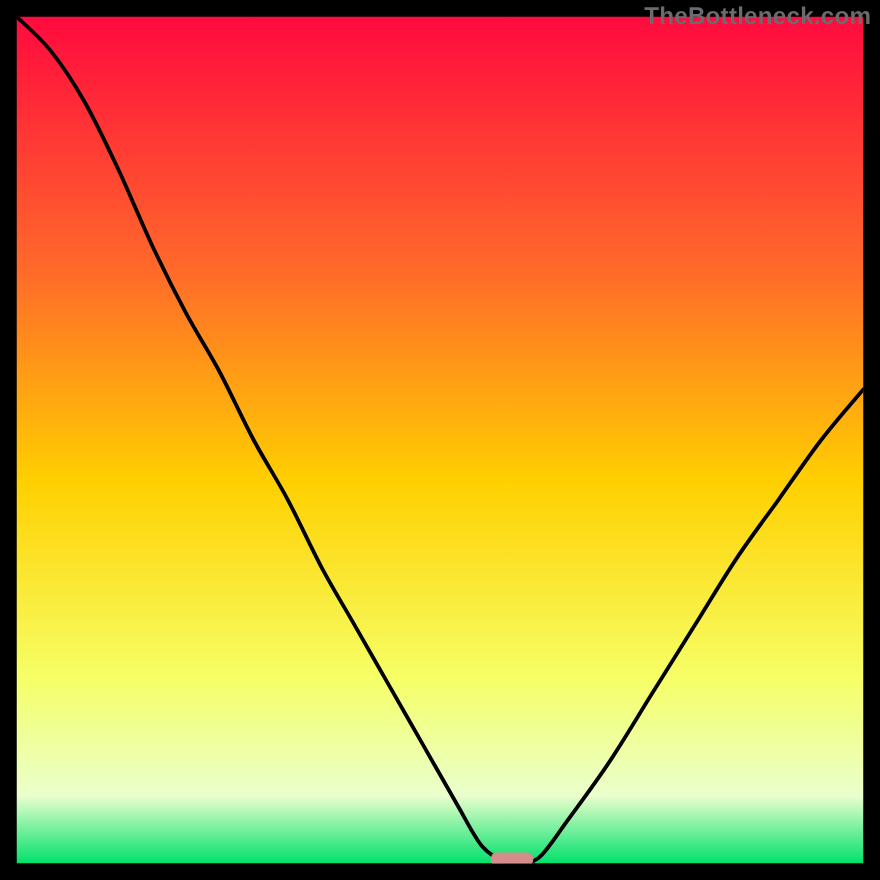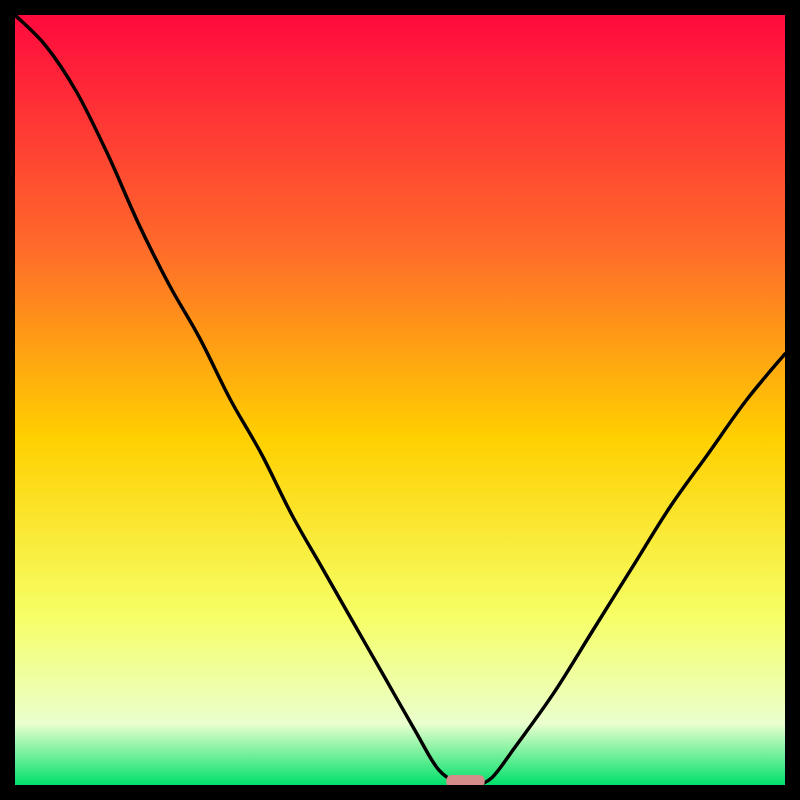--- a/index.html
+++ b/index.html
@@ -55,13 +55,14 @@
           <stop id="g4" offset="92%" stop-color="#eaffcd"></stop>
           <stop id="g5" offset="100%" stop-color="#00e06a"></stop>
         </linearGradient>
       </defs>
       <rect x="0" y="0" width="100" height="100" fill="url(#bg-grad)"></rect>
       <path id="curve-path" d="M 0 0 C 0.6666666666666666 0.6666666666666666 2.666666666666667 2.333333333333333 4 4 C 5.333333333333333 5.666666666666667 6.666666666666667 7.666666666666666 8 10 C 9.333333333333334 12.333333333333334 10.666666666666666 15.166666666666666 12 18 C 13.333333333333334 20.833333333333332 14.666666666666666 24.166666666666668 16 27 C 17.333333333333332 29.833333333333332 18.666666666666668 32.5 20 35 C 21.333333333333332 37.5 22.666666666666664 39.50000000000001 24 42.00000000000001 C 25.333333333333336 44.50000000000001 26.66666666666667 47.5 28.000000000000004 50 C 29.333333333333336 52.5 30.666666666666668 54.5 32 57 C 33.333333333333336 59.5 34.666666666666664 62.5 36 65 C 37.333333333333336 67.5 38.666666666666664 69.66666666666667 40 72 C 41.333333333333336 74.33333333333333 42.666666666666664 76.66666666666667 44 79 C 45.333333333333336 81.33333333333333 46.666666666666664 83.66666666666667 48 86 C 49.333333333333336 88.33333333333333 50.83333333333333 91 52 93 C 53.16666666666667 95 54.00000000000001 96.83333333333333 55.00000000000001 98 C 56.00000000000001 99.16666666666667 57.16666666666666 99.66666666666667 57.99999999999999 100 C 58.83333333333333 100.33333333333333 59.33333333333333 100.16666666666667 60 100 C 60.66666666666667 99.83333333333333 61.166666666666664 99.83333333333333 62 99 C 62.833333333333336 98.16666666666667 63.666666666666664 96.83333333333333 65 95 C 66.33333333333333 93.16666666666667 68.33333333333333 90.5 70 88 C 71.66666666666667 85.5 73.33333333333333 82.66666666666667 75 80 C 76.66666666666667 77.33333333333333 78.33333333333333 74.66666666666667 80 72 C 81.66666666666667 69.33333333333333 83.33333333333333 66.5 85 64 C 86.66666666666667 61.5 88.33333333333333 59.333333333333336 90 57 C 91.66666666666667 54.666666666666664 93.33333333333333 52.16666666666667 95 50 C 96.66666666666667 47.83333333333333 99.16666666666667 44.99999999999999 100 43.99999999999999" fill="none" stroke="#000" stroke-width="0.45" stroke-linejoin="round" stroke-linecap="round"></path>
       <rect id="marker-rect" x="56.00000000000001" y="98.7" width="4.999999999999993" height="1.6" rx="0.7" ry="0.7" fill="#d58d8b"></rect>
     </svg>
   </div>
 
+  <div class="watermark">TheBottleneck.com</div>
 </div>
 
 </body></html>

